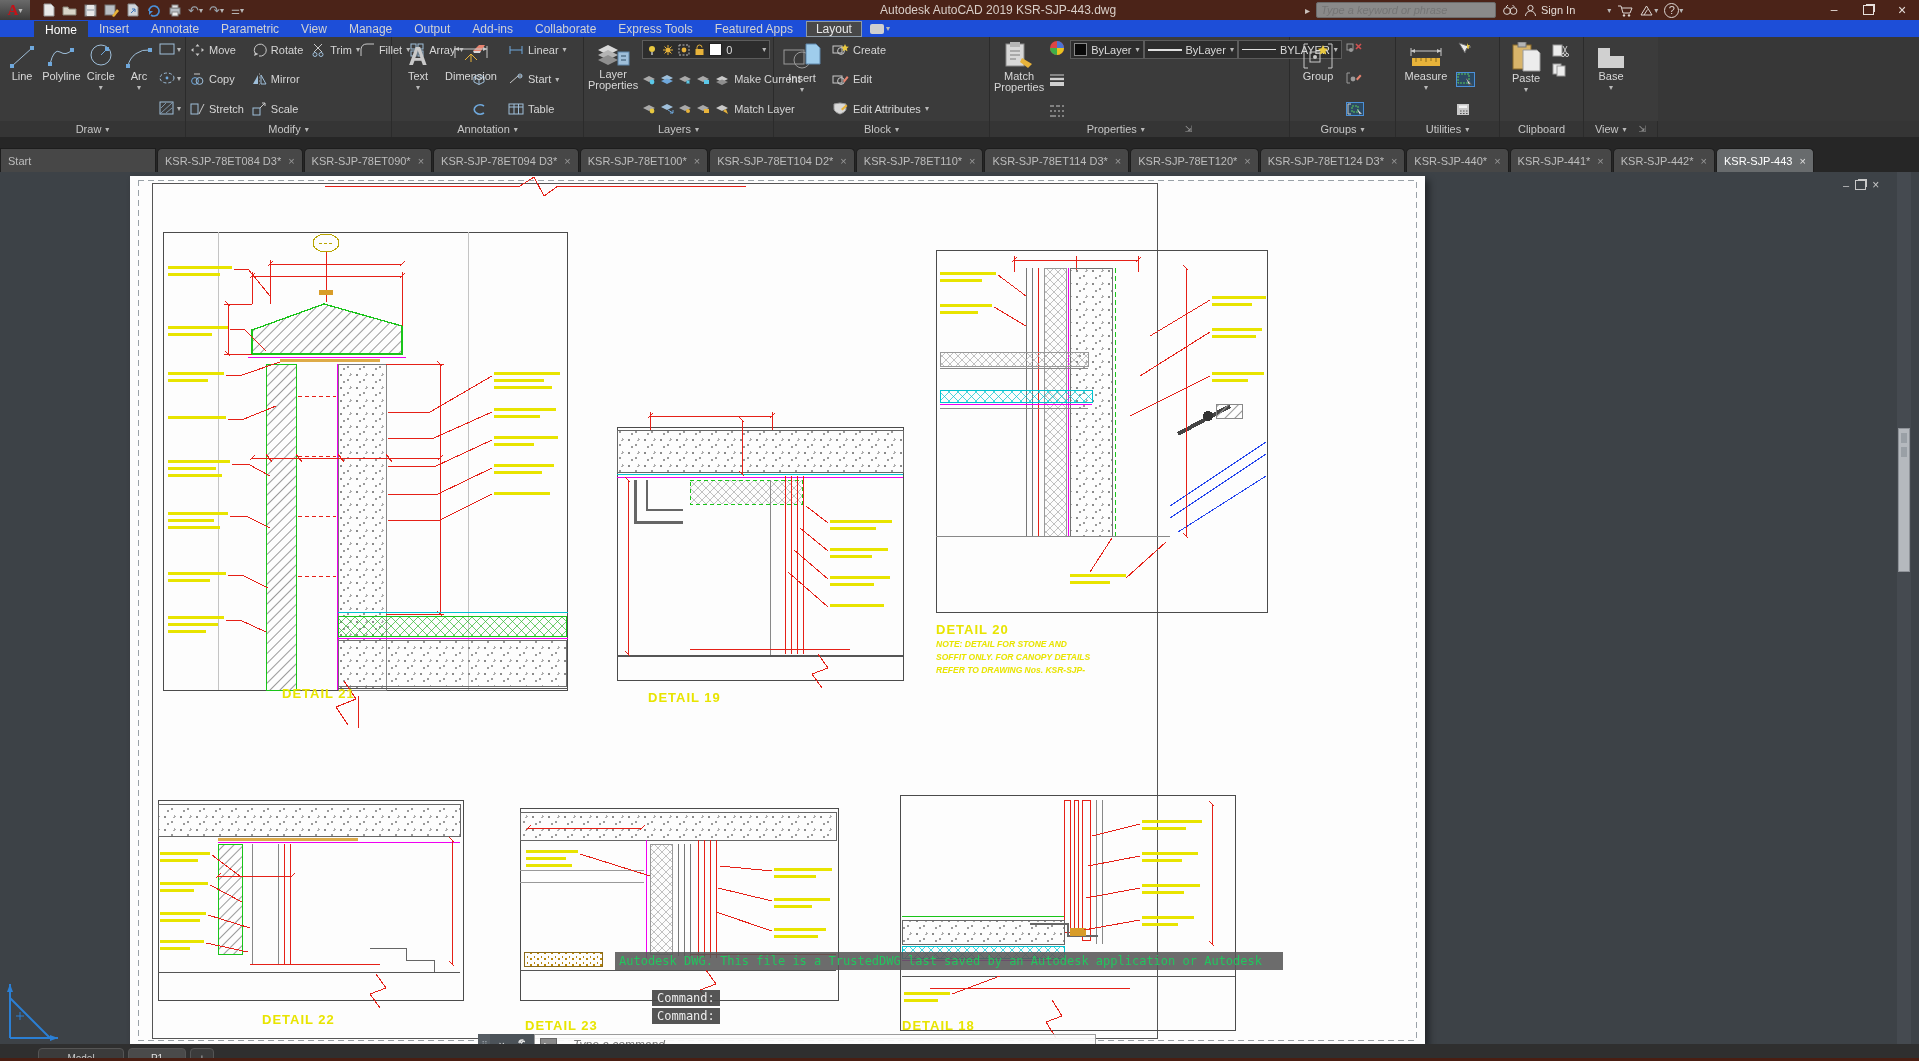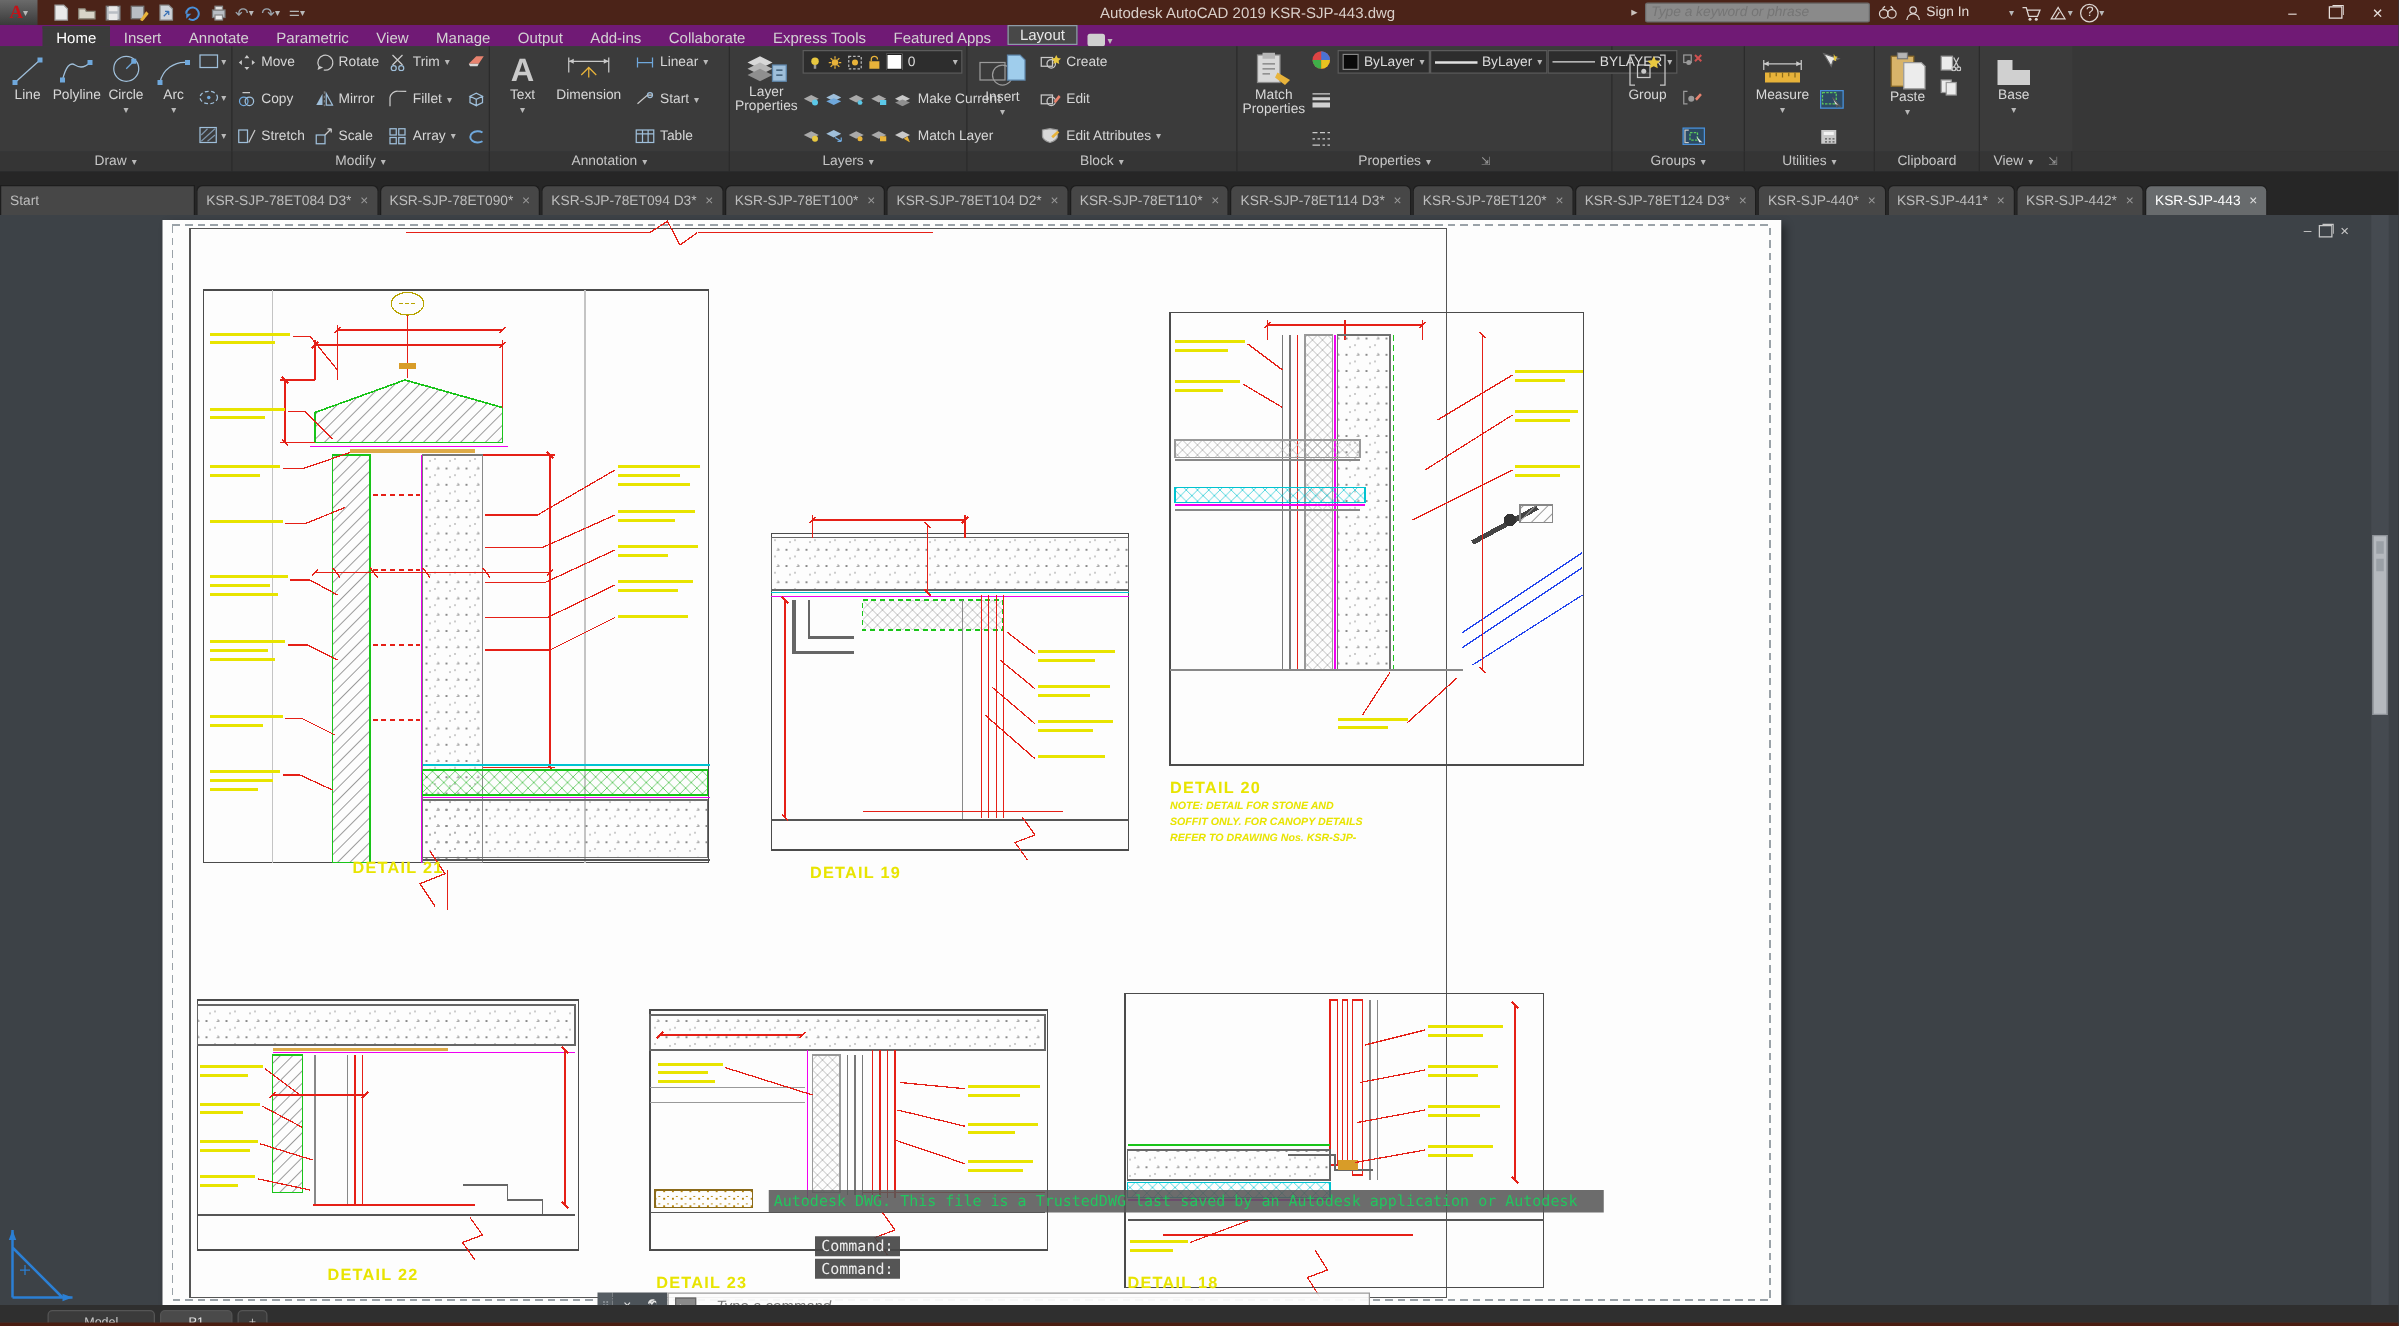--- a/index.html
+++ b/index.html
@@ -9,21 +9,21 @@
   .f{display:flex;align-items:center;}
   
   #titlebar{left:0;top:0;width:1919px;height:20px;background:#4b2318;}
   .qaticon{width:19px;height:16px;display:flex;align-items:center;justify-content:center;margin:0 1px;}
   #title-text{color:#d9cfc9;font-size:12px;white-space:nowrap;}
   #search-field{background:#8a8a8a;border:1px solid #6b6b6b;color:#3c3c3c;font-style:italic;
      font-size:11px;height:14px;width:170px;padding:0 4px;border-radius:2px;font-family:"Liberation Sans",sans-serif;}
   .tb-txt{color:#e3dbd6;font-size:11px;}
   .winbtn{width:34px;height:20px;display:flex;align-items:center;justify-content:center;color:#e8e0dc;font-size:12px;}
   
-  #menurow{left:0;top:20px;width:1919px;height:17px;background:#701a75;display:flex;align-items:flex-end;}
+  #menurow{left:0;top:20px;width:1919px;height:17px;background:#1d4ed8;display:flex;align-items:center;}
   .mtab{padding:0 11px;font-size:12px;color:#d2d2d2;display:flex;align-items:center;}
   .mtab.active{background:#3b3b3b;color:#ffffff;border-top:2px solid #3b3b3b;}
   .mtab.boxed{border:1px solid #8d9ba8;background:#484848;color:#e8e8e8;margin:1px 2px;padding:0 9px;}
   #ribbon{left:0;top:37px;width:1919px;height:84px;background:#3b3b3b;display:flex;}
   #panelrow{left:0;top:121px;width:1919px;height:16px;background:#353535;display:flex;}
   .panel{height:84px;border-right:1px solid #2b2b2b;box-sizing:border-box;display:flex;padding:3px 4px;}
   .ptitle{border-right:1px solid #2b2b2b;box-sizing:border-box;color:#c6c6c6;font-size:11px;
           display:flex;align-items:center;justify-content:center;gap:4px;}
   .bigbtn{width:50px;display:flex;flex-direction:column;align-items:center;justify-content:flex-start;color:#d8d8d8;font-size:11px;gap:1px;padding-top:2px;}
   .bigbtn .cap{text-align:center;line-height:11px;}
@@ -303,21 +303,21 @@
             <span>Mirror</span>
           </div>
         <div class="smrow">
             <svg width="15" height="14">
               <rect x="1" y="6" width="7" height="7" stroke="#9fbfda" fill="none"></rect>
               <path d="M8 6 L13 1 M13 1 v3 m0 -3 h-3" stroke="#c9c9c9" fill="none"></path>
             </svg>
             <span>Scale</span>
           </div>
       </div>
-      <div style="display:flex;flex-direction:column;justify-content:space-between;margin-left:8px;">
+      <div style="display:flex;flex-direction:row;justify-content:space-between;margin-left:8px;">
         <div class="smrow">
             <svg width="15" height="14">
               <path d="M3 1 L11 9 M11 1 L3 9" stroke="#c9c9c9"></path>
               <circle cx="4" cy="11.5" r="2" stroke="#9fbfda" fill="none"></circle>
               <circle cx="10" cy="11.5" r="2" stroke="#9fbfda" fill="none"></circle>
             </svg>
             <span>Trim</span>
             <span class="dd">▾</span>
           </div>
         <div class="smrow">

